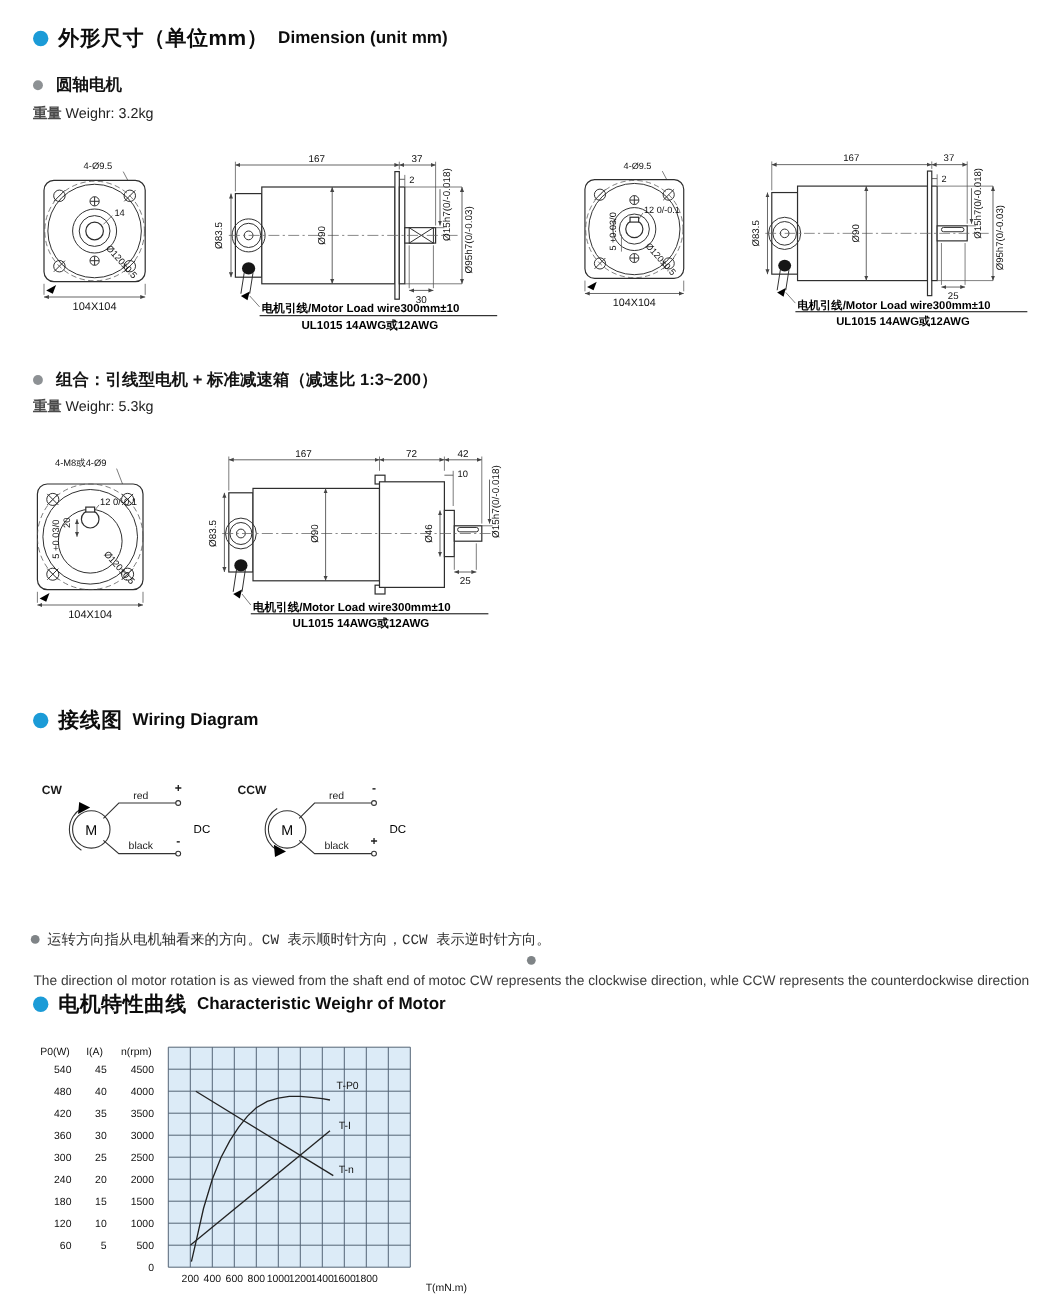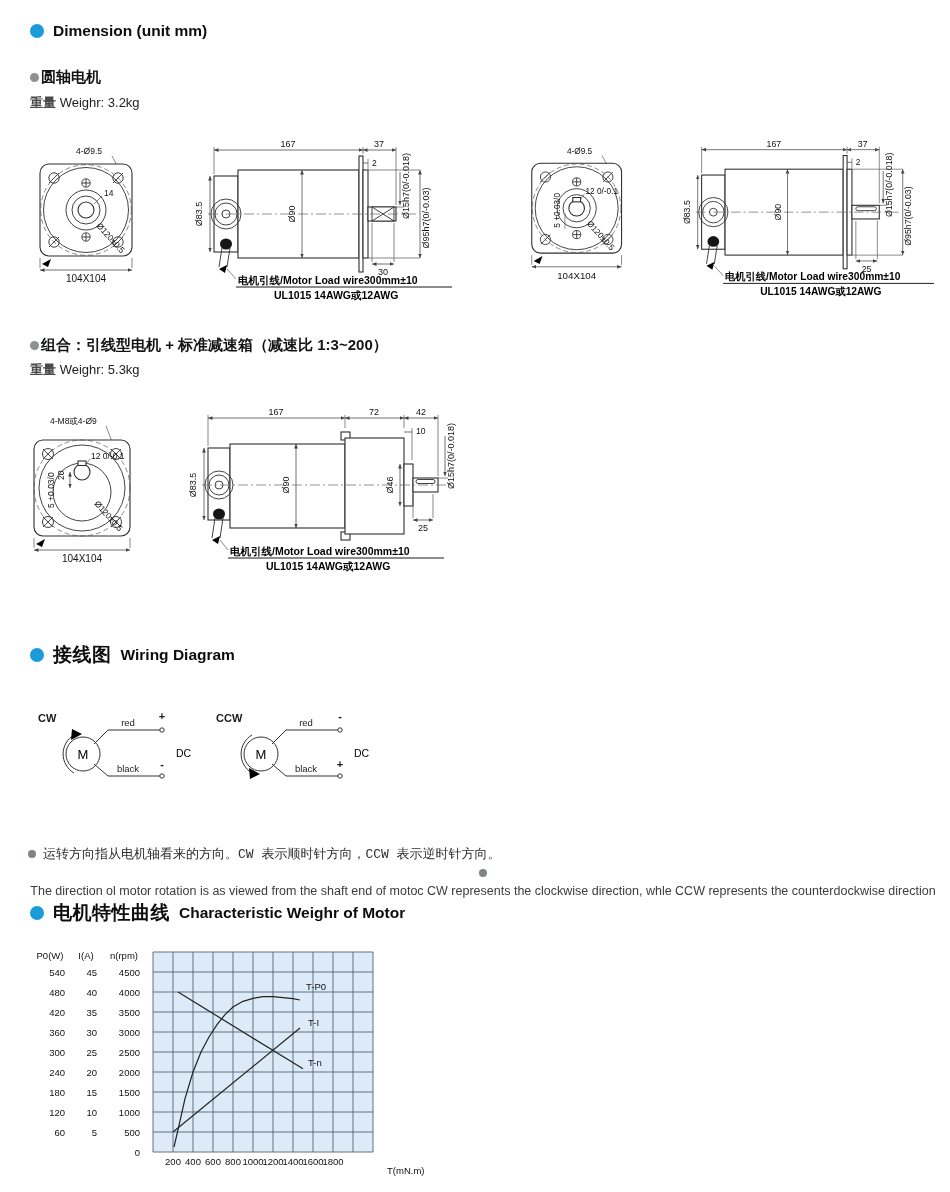--- a/index.html
+++ b/index.html
@@ -3,21 +3,21 @@
 <meta charset="utf-8">
 <style>
   html,body{margin:0;padding:0;background:#fff;}
   body{width:950px;height:1192px;position:relative;font-family:"Liberation Sans","DejaVu Sans",sans-serif;color:#111;}
   .sec{position:absolute;display:flex;align-items:center;gap:9px;}
   .dot{border-radius:50%;flex:0 0 auto;}
   .dot.blue{width:14px;height:14px;background:#1b9bd7;}
   .dot.gray{width:9px;height:9px;background:#8d9194;}
   .sec .zh{font-size:19px;font-weight:bold;color:#0d0d0d;letter-spacing:.5px;}
   .sec .en{font-size:15.5px;font-weight:bold;color:#0d0d0d;}
-  .sub{position:absolute;display:flex;align-items:center;gap:2px;}
+  .sub{position:absolute;display:flex;align-items:center;gap:12px;}
   .sub .zh{font-size:15px;font-weight:bold;color:#141414;}
   .weight{position:absolute;font-size:13px;color:#222;}
   .weight .wzh{font-weight:bold;color:#4a4a4a;}
   .note{position:absolute;display:flex;align-items:center;gap:7px;color:#2e2e2e;}
   .note .nb{width:8px;height:8px;border-radius:50%;background:#7f8487;flex:0 0 auto;}
   .note.zh{font-size:13px;}
   .note.en{font-size:12.5px;color:#3c3c3c;flex-direction:column;}
   .drw{position:absolute;}
   svg text{font-family:"Liberation Sans","DejaVu Sans",sans-serif;}
   .bd{fill:#fff;stroke:#2e2e2e;stroke-width:1.1;}
@@ -33,20 +33,21 @@
   .wlab{font-size:9.5px;fill:#1a1a1a;text-anchor:middle;}
   .wsign{font-size:11px;fill:#1a1a1a;text-anchor:middle;font-weight:bold;}
   .wtit{font-size:11px;fill:#1a1a1a;font-weight:bold;}
   .ct{font-size:9.5px;fill:#111;}
 </style>
 </head>
 <body>
 
 <div class="sec" style="left:30px;top:22px;">
   <span class="dot blue"></span>
+  <span class="zh">外形尺寸（单位mm）</span>
   <span class="en">Dimension (unit mm)</span>
 </div>
 
 <div class="sub" style="left:30px;top:68px;">
   <span class="dot gray"></span>
   <span class="zh">圆轴电机</span>
 </div>
 <div class="weight" style="left:30px;top:94px;">
   <span class="wzh">重量</span>
   <span>Weighr: 3.2kg</span>

